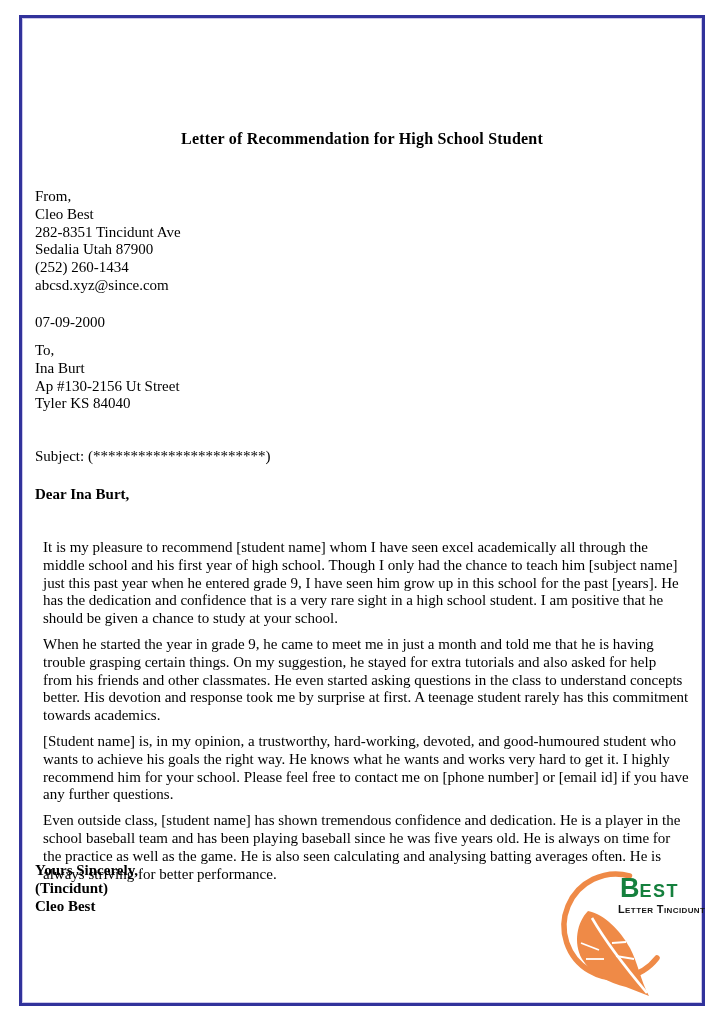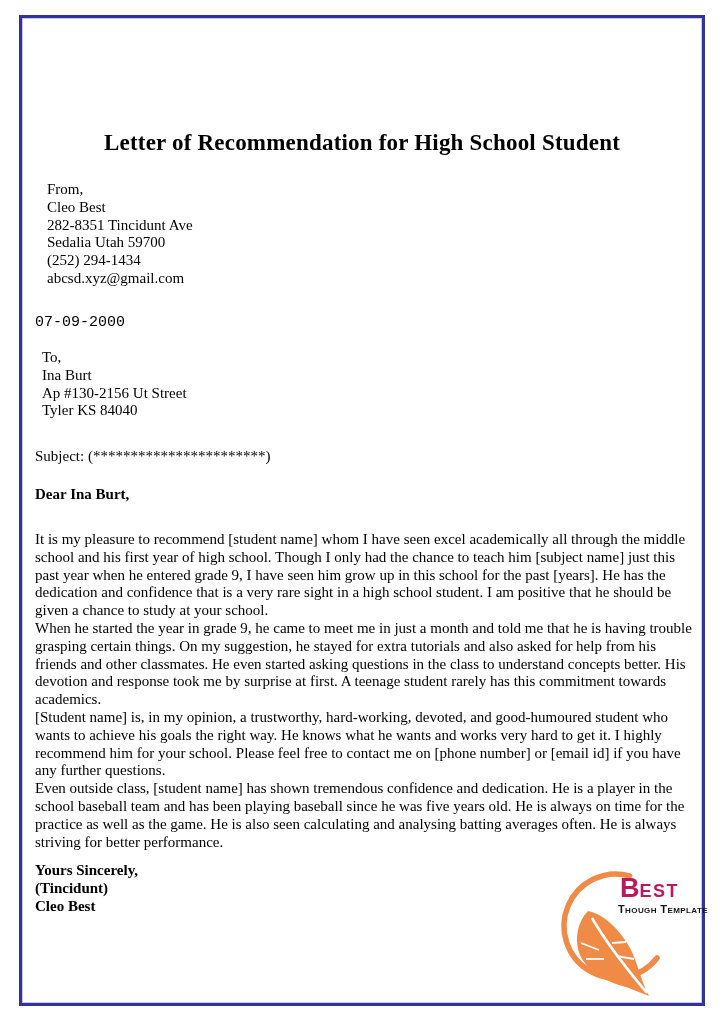--- a/index.html
+++ b/index.html
@@ -14,63 +14,63 @@
   .frame {
     position:absolute; left:19px; top:15px;
     width:686px; height:991px;
     box-sizing:border-box;
     border:3px solid #31329b;
     box-shadow: inset 0 0 0 1px #ccc7ea;
   }
   .title {
     position:absolute; left:0; right:0; top:130px;
     text-align:center;
-    font-size:23px; font-weight:bold;
+    font-size:16px; font-weight:bold;
     letter-spacing:0.2px;
   }
   .block {
     position:absolute; left:35px;
     font-size:15px; line-height:17.8px;
     white-space:pre-line;
   }
-  .from-block  { top:181px;margin-left:12px; }
-  .date-block  { top:314px;font-family:Liberation Mono, monospace; }
-  .to-block    { top:349px;margin-left:7px; }
+  .from-block  { top:188px; }
+  .date-block  { top:314px; }
+  .to-block    { top:342px; }
   .subject-block { top:448px;text-align:center; }
   .salutation-block { top:486px;font-weight:bold; }
   .body-block  { top:531px; width:662px; white-space:normal; }
-  .body-block p { margin:0; }
+  .body-block p { margin:8px; }
   .closing-block { top:862px;font-weight:bold; }
 
   
   .logo { position:absolute; left:552px; top:855px; width:152px; height:152px; }
   .logo svg { position:absolute; left:0; top:0; }
   .logo-name {
     position:absolute; left:68px; top:20px;
     font-family:"Liberation Sans","DejaVu Sans",sans-serif;
-    font-weight:bold; color:#be185d; line-height:1;
+    font-weight:bold; color:#15803d; line-height:1;
   }
   .logo-b    { font-size:27px; }
   .logo-rest { font-size:18px; letter-spacing:1.5px; }
   .logo-sub {
     position:absolute; left:66px; top:48px;
     font-family:"Liberation Sans","DejaVu Sans",sans-serif;
     font-weight:bold; font-variant:small-caps;
     font-size:11px; letter-spacing:0.4px; color:#141414;
     white-space:nowrap;
   }
 </style>
 </head>
 <body>
 
 <div class="frame"></div>
 
 <div class="title">Letter of Recommendation for High School Student</div>
 
-<div class="block from-block"><div>From,</div><div>Cleo Best</div><div>282-8351 Tincidunt Ave</div><div>Sedalia Utah 59700</div><div>(252) 294-1434</div><div>abcsd.xyz@gmail.com</div></div>
+<div class="block from-block"><div>From,</div><div>Cleo Best</div><div>282-8351 Tincidunt Ave</div><div>Sedalia Utah 87900</div><div>(252) 260-1434</div><div>abcsd.xyz@since.com</div></div>
 
 <div class="block date-block">07-09-2000</div>
 
 <div class="block to-block"><div>To,</div><div>Ina Burt</div><div>Ap #130-2156 Ut Street</div><div>Tyler KS 84040</div></div>
 
 <div class="block subject-block">Subject: (***********************)</div>
 
 <div class="block salutation-block">Dear Ina Burt,</div>
 
 <div class="block body-block">
@@ -95,14 +95,14 @@
                C 88,124 86,108 78,93
                C 68,75 52,59 36,56 Z" fill="#ef8a47"></path>
       <path d="M40,63 C 51,82 68,106 95,138" fill="none" stroke="#ffffff" stroke-width="2.6"></path>
       <path d="M29,88 L47,95" stroke="#ffffff" stroke-width="1.8" fill="none"></path>
       <path d="M34,104 L52,104" stroke="#ffffff" stroke-width="1.8" fill="none"></path>
       <path d="M82,104 L64,101" stroke="#ffffff" stroke-width="1.8" fill="none"></path>
       <path d="M74,87 L60,88" stroke="#ffffff" stroke-width="1.8" fill="none"></path>
     </g>
   </svg>
   <div class="logo-name"><span class="logo-b">B</span><span class="logo-rest">EST</span></div>
-  <div class="logo-sub">Though Template</div>
+  <div class="logo-sub">Letter Tincidunt</div>
 </div>
 
 </body></html>

